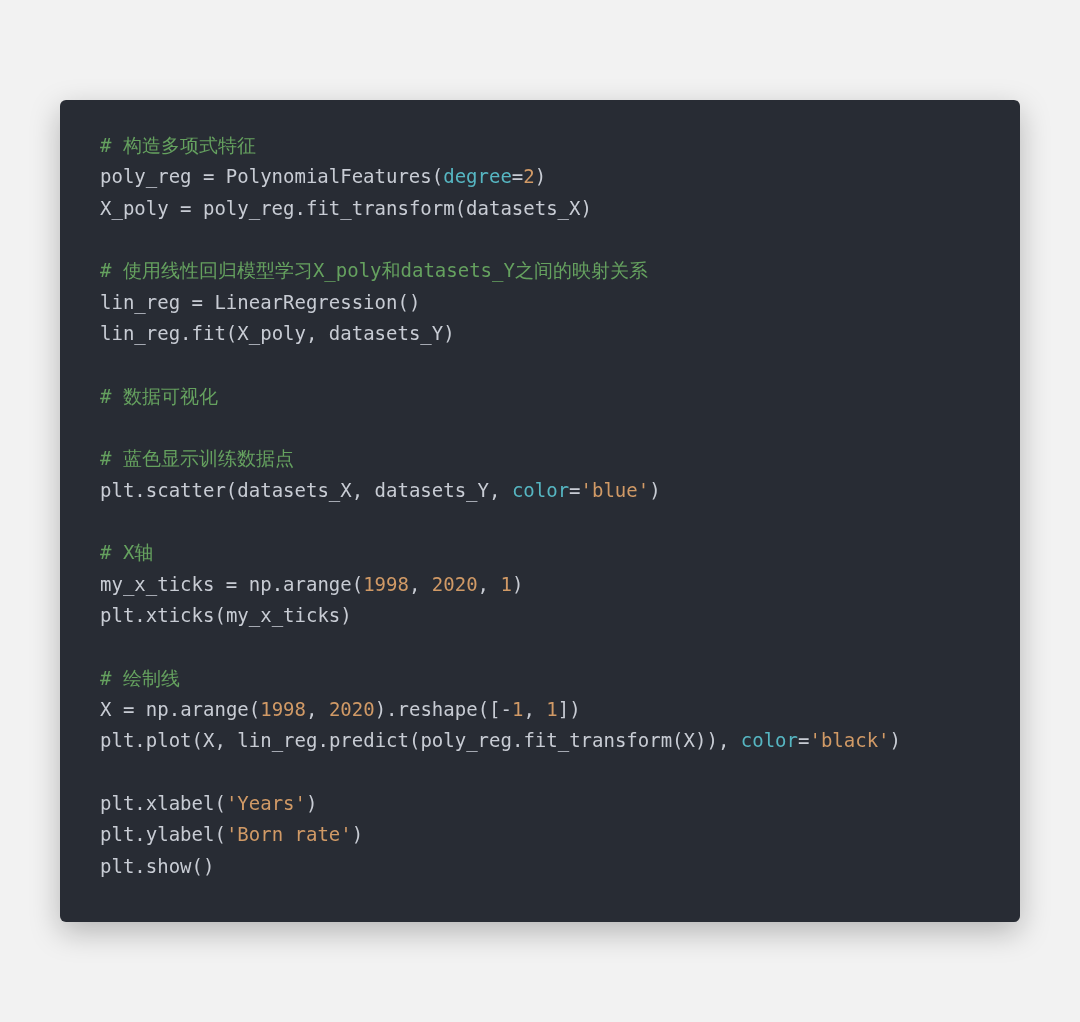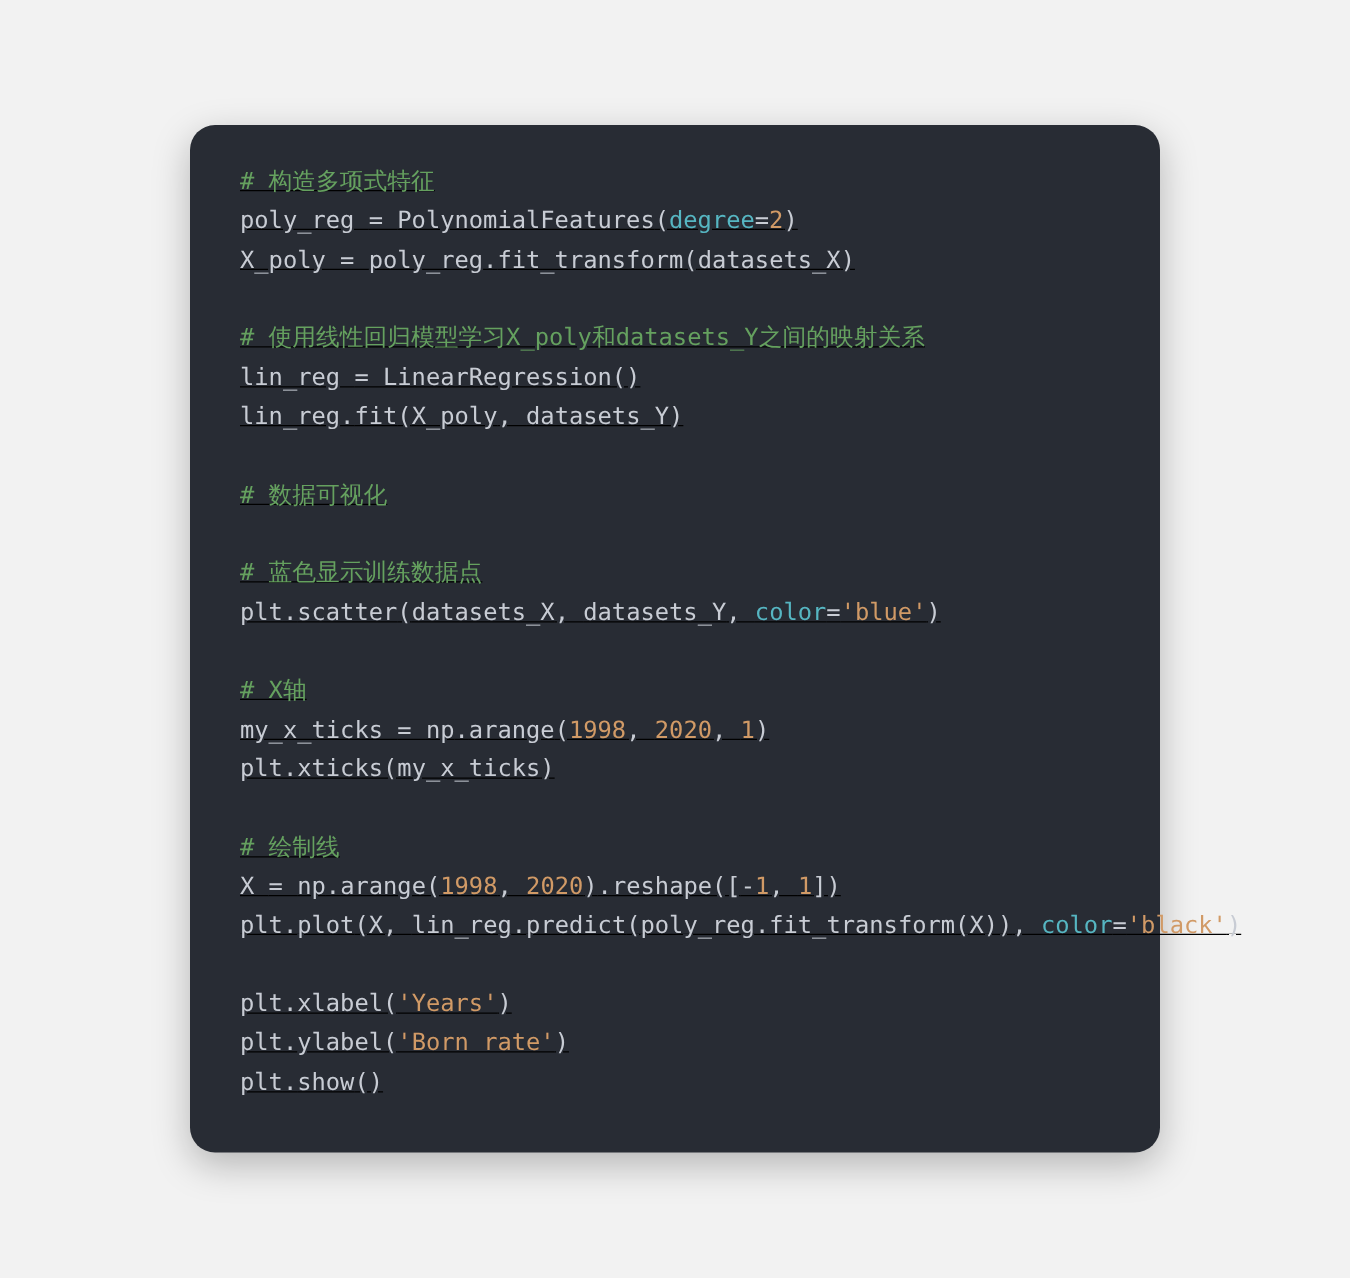--- a/index.html
+++ b/index.html
@@ -7,25 +7,24 @@
       background: #f2f2f2;
       width: 1080px;
       height: 1022px;
       display: flex;
       align-items: center;
       justify-content: center;
       font-family: "SF Mono", "Monaco", "Menlo", "Consolas", monospace;
     }
     .code-block {
       background: #282c34;
-      border-radius: 20px;
+      border-radius: 6px;
       box-shadow: 0 10px 30px rgba(0,0,0,0.25);
       padding: 30px 40px 40px 40px;
-      width: 776px;
-      text-decoration: underline;
+      width: 960px;
     }
     pre {
       font-family: "SF Mono", "Monaco", "Menlo", "Consolas", monospace;
       font-size: 19px;
       line-height: 1.65;
       color: #c8ccd4;
       white-space: pre;
     }
     .comment   { color: #65a15f; font-style: normal; }
     .keyword   { color: #56b6c2; }

